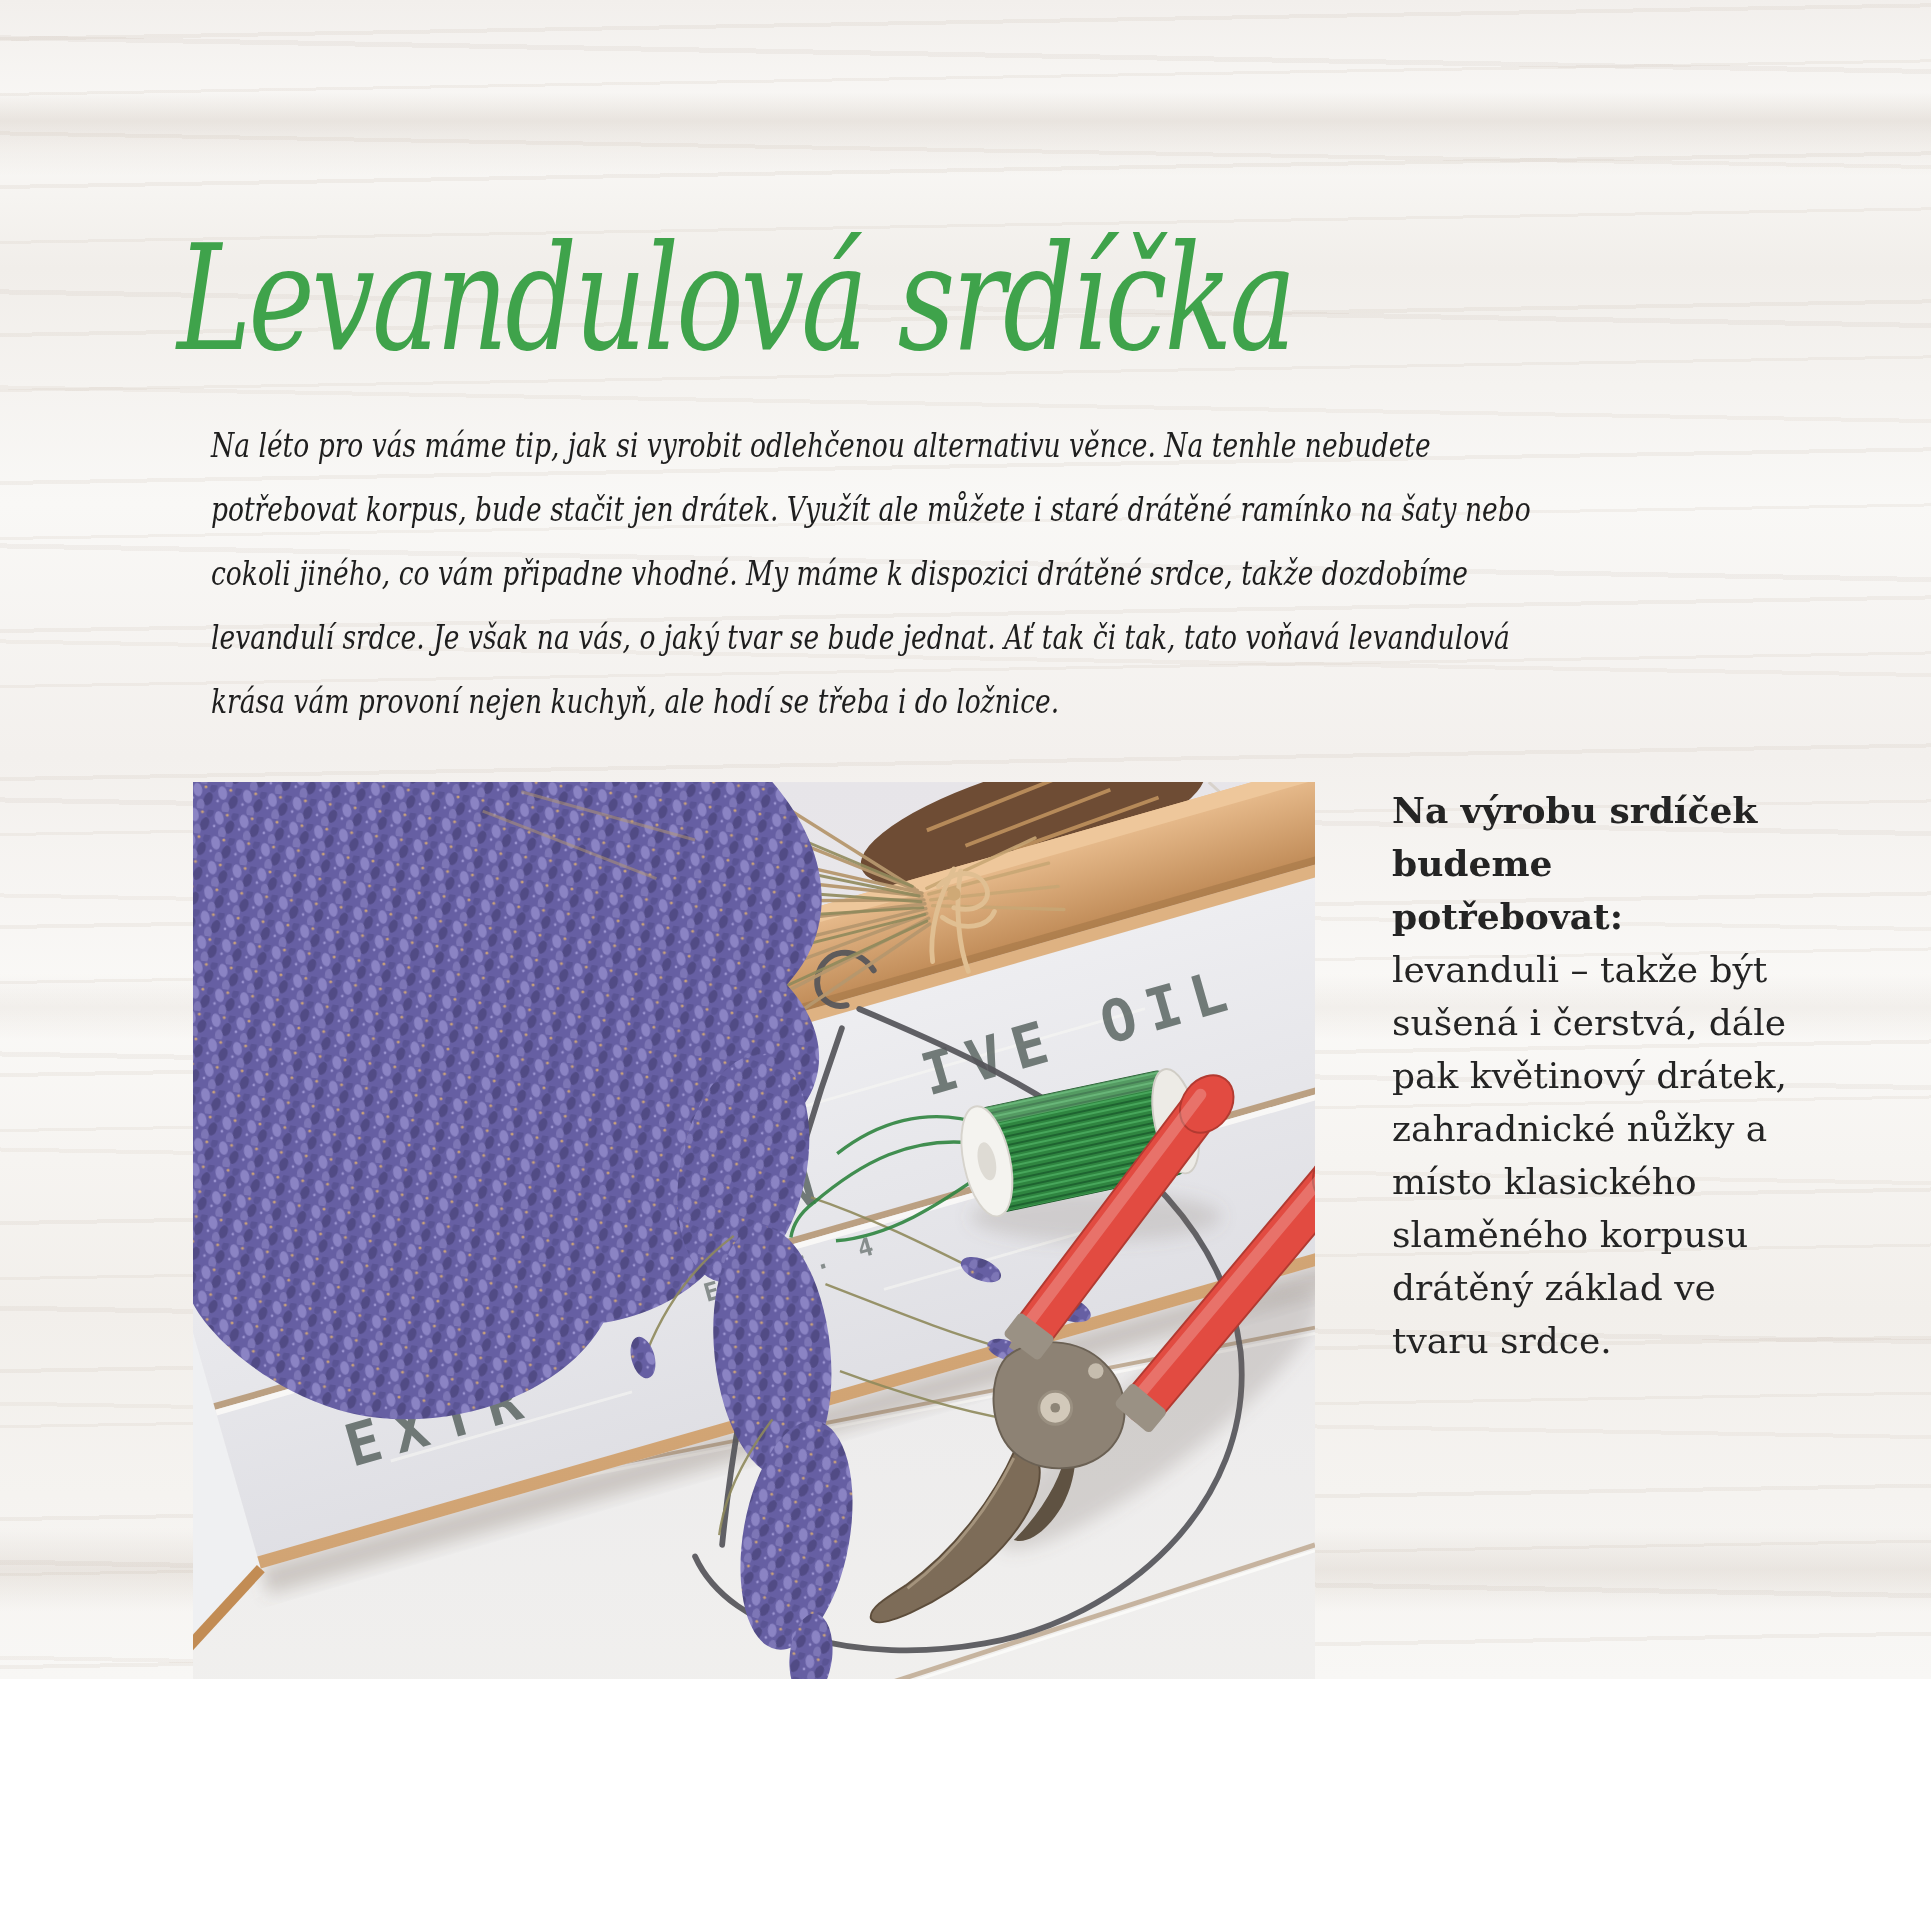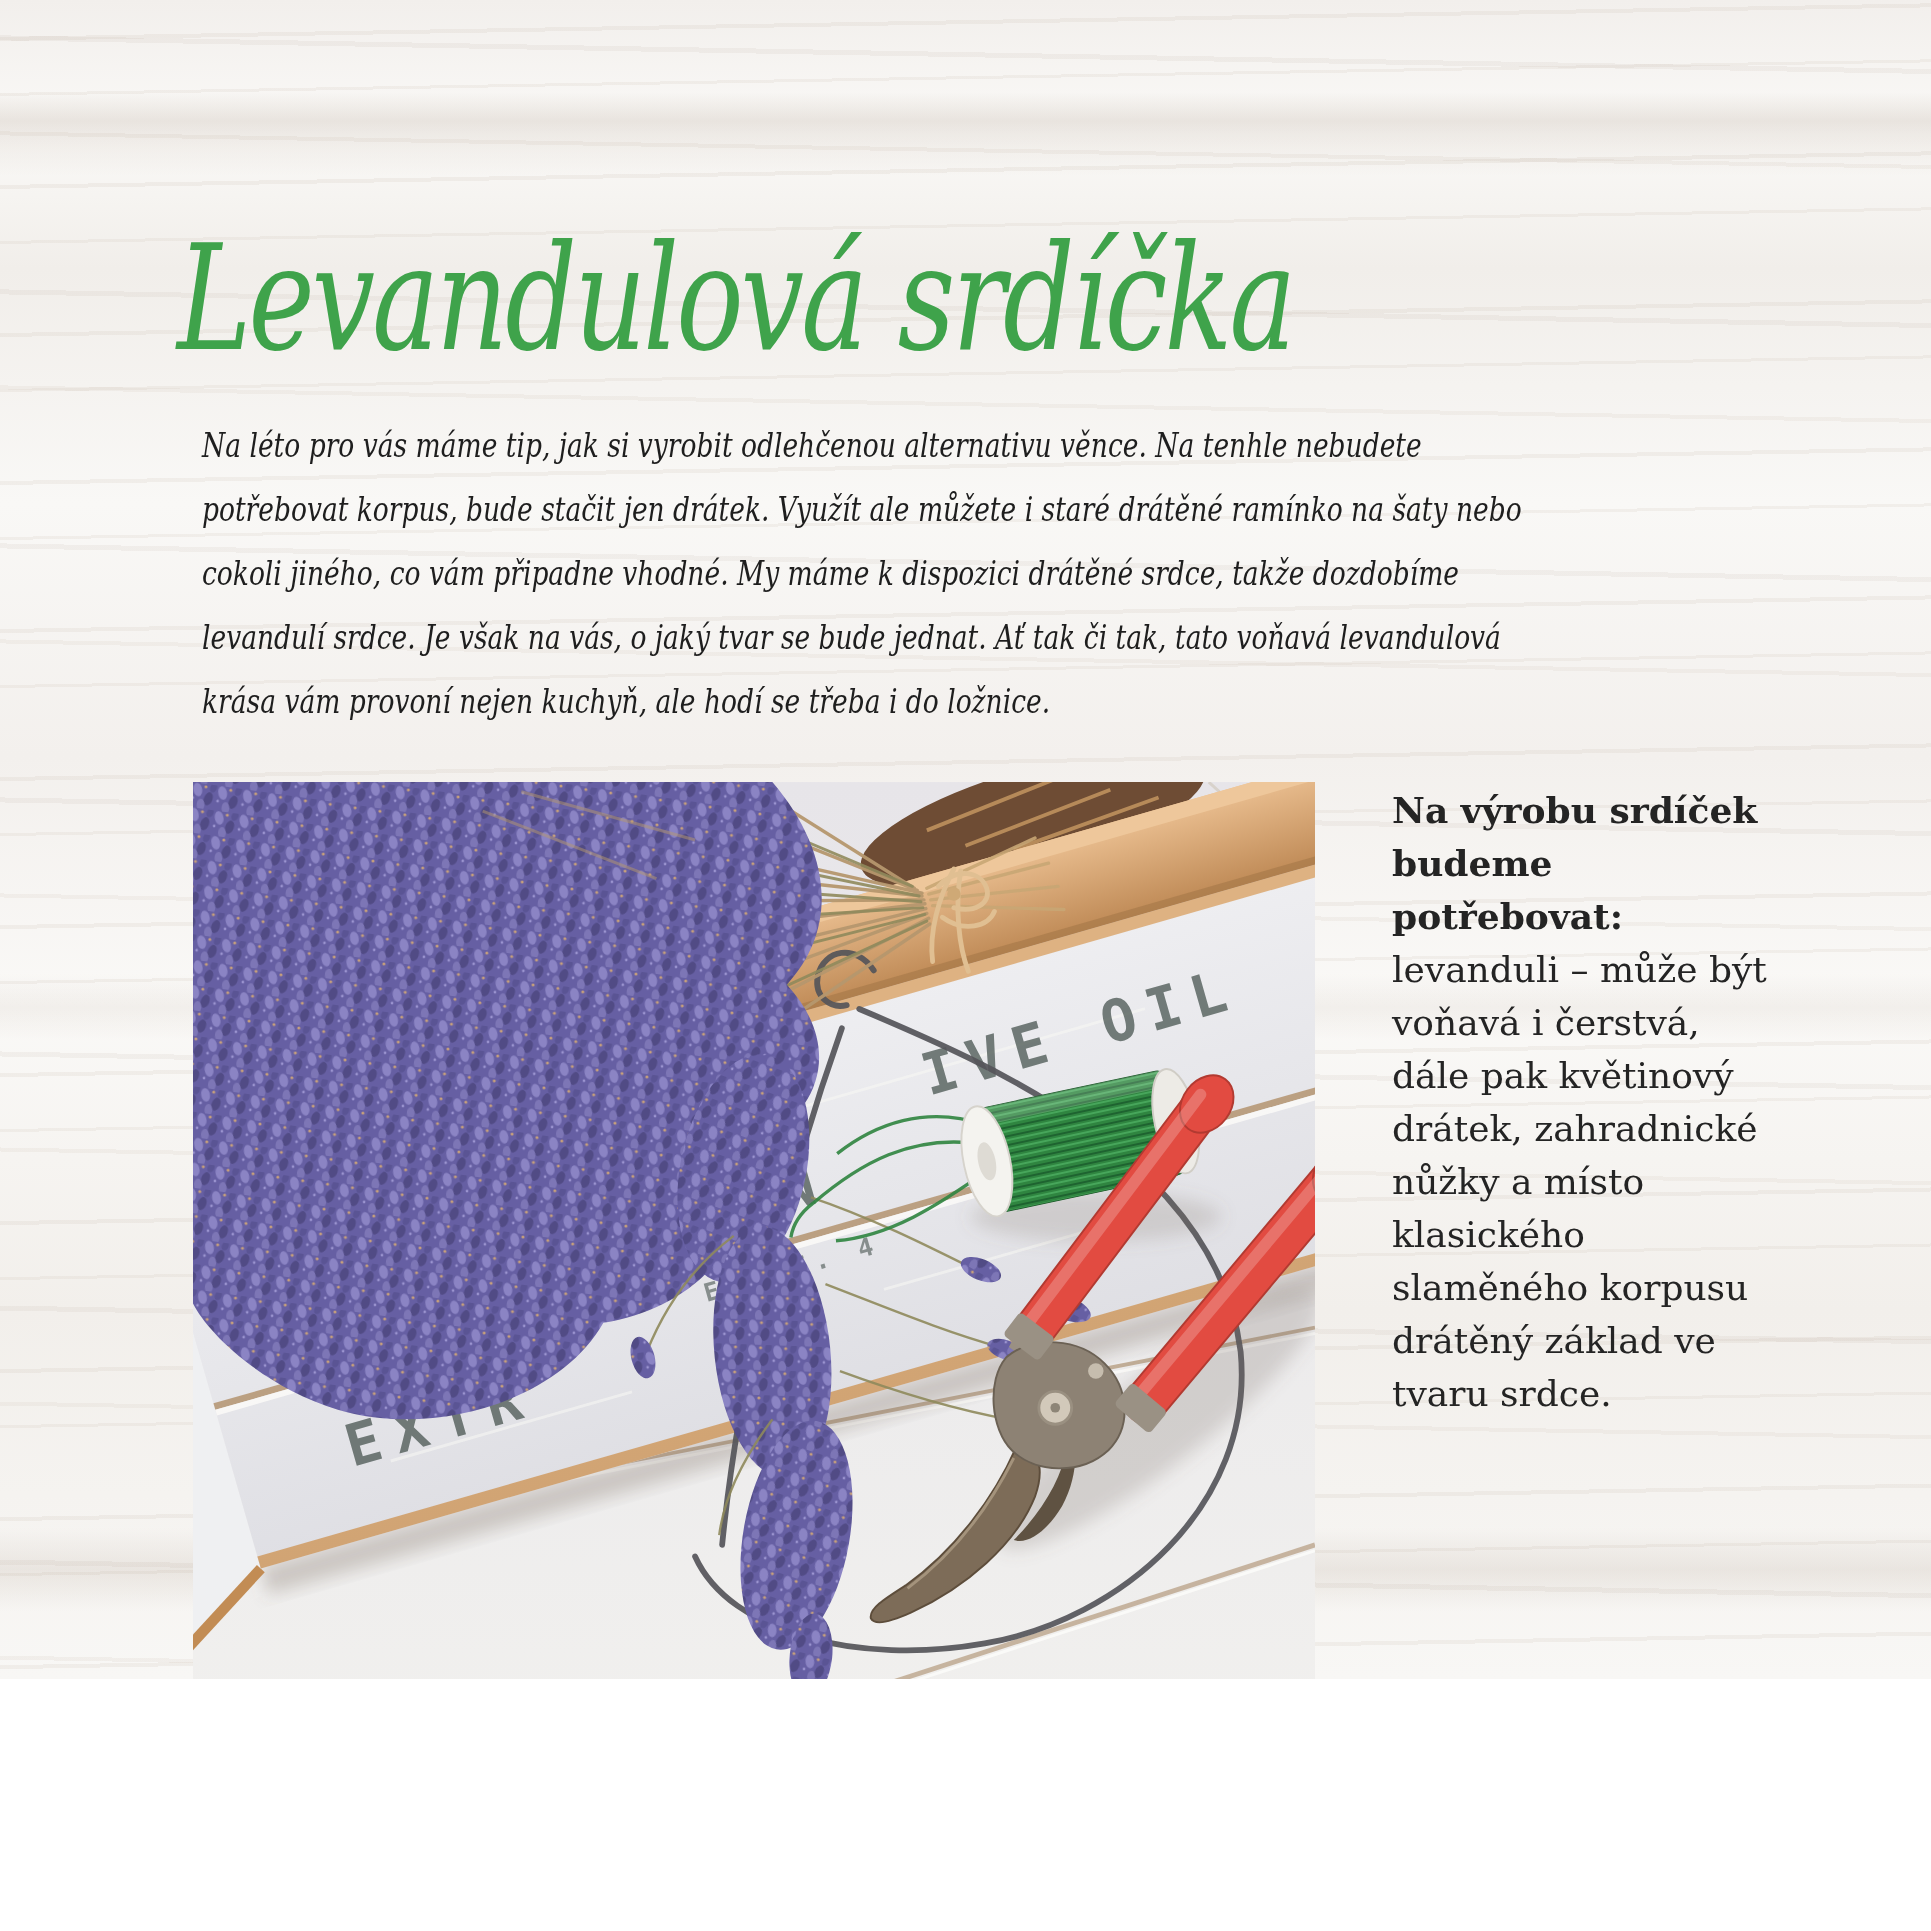--- a/index.html
+++ b/index.html
@@ -14,21 +14,21 @@
       repeating-linear-gradient(179deg, rgba(0,0,0,0) 0 37px, rgba(190,175,160,.14) 37px 41px, rgba(0,0,0,0) 41px 93px, rgba(205,193,180,.18) 93px 96px, rgba(0,0,0,0) 96px 148px),
       repeating-linear-gradient(181deg, rgba(0,0,0,0) 0 69px, rgba(177,160,147,.11) 69px 74px, rgba(0,0,0,0) 74px 165px, rgba(214,203,192,.20) 165px 169px, rgba(0,0,0,0) 169px 254px),
       linear-gradient(180deg,#f2efec 0%,#faf9f7 8%,#f1eeea 16%,#f9f8f6 30%,#f3f0ed 45%,#faf9f7 60%,#f2efeb 78%,#f8f7f5 100%);
   }
   .title{
     position:absolute;left:177px;top:214px;margin:0;
     font-size:112px;font-style:italic;font-weight:normal;letter-spacing:-2.9px;
     color:var(--accent_green,#3fa34b);white-space:nowrap;
     transform:scaleY(1.3);transform-origin:0 0;
   }
-  .intro{position:absolute;left:202px;top:413px;}
+  .intro{position:absolute;left:211px;top:413px;}
   .intro .line{
     font-style:italic;font-size:34px;line-height:64px;color:var(--body_text,#1e1e1e);
     white-space:nowrap;transform:scaleX(.78);transform-origin:0 0;
   }
   .photo{position:absolute;left:193px;top:782px;width:1122px;height:958px;margin:0;}
   .photo svg{display:block;width:100%;height:100%;}
   .materials{
     position:absolute;left:1392px;top:784px;width:396px;margin:0;
     font-size:36px;line-height:53px;color:#242424;
   }
@@ -208,21 +208,21 @@
           <ellipse cx="2" cy="-160" rx="26" ry="34" fill="var(--handle_red,#e24b41)" stroke="#b23a31" stroke-width="2"></ellipse>
           <rect x="-16" y="-170" width="12" height="340" rx="6" fill="rgba(255,255,255,.22)"></rect>
           <rect x="-24" y="146" width="48" height="30" rx="5" fill="#9a9184"></rect>
         </g>
       </g>
     </svg>
   </figure>
 
   <p class="materials">
     <b>Na výrobu srdíček budeme potřebovat:</b>
-    <span>levanduli – může být voňavá i čerstvá, dále pak květinový drátek, zahradnické nůžky a místo klasického slaměného korpusu drátěný základ ve tvaru srdce.</span>
+    <span>levanduli – takže být sušená i čerstvá, dále pak květinový drátek, zahradnické nůžky a místo klasického slaměného korpusu drátěný základ ve tvaru srdce.</span>
   </p>
 
   <div class="pagefoot">
     <span>Květinové dispozici</span>
     <span>18</span>
   </div>
 
 </div>
 
 

